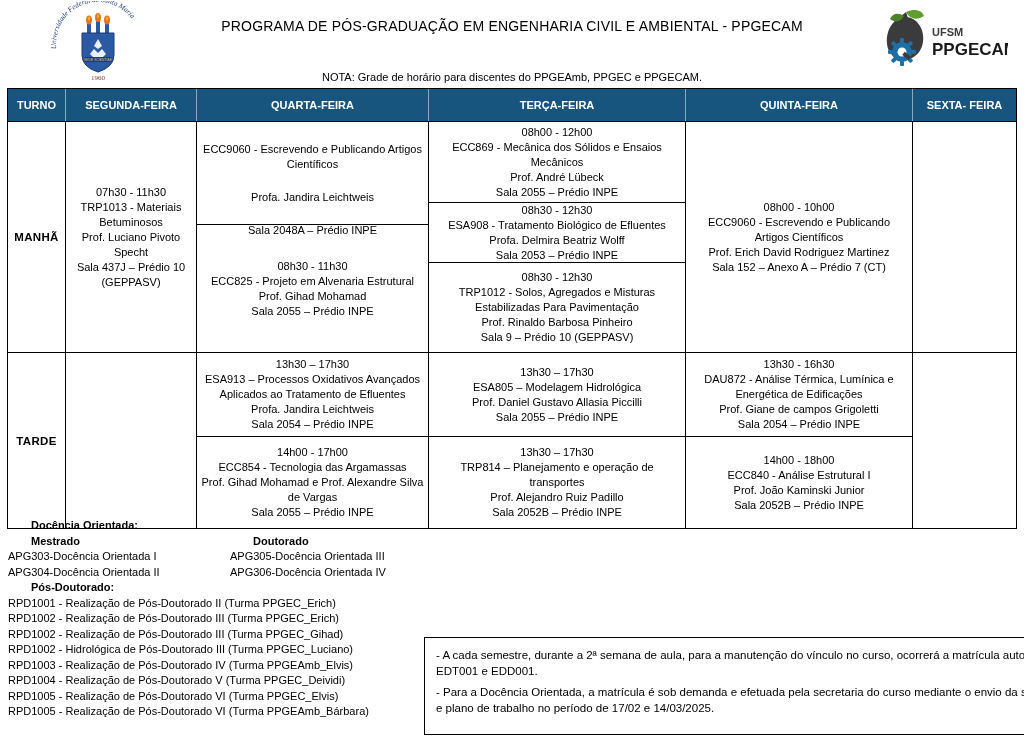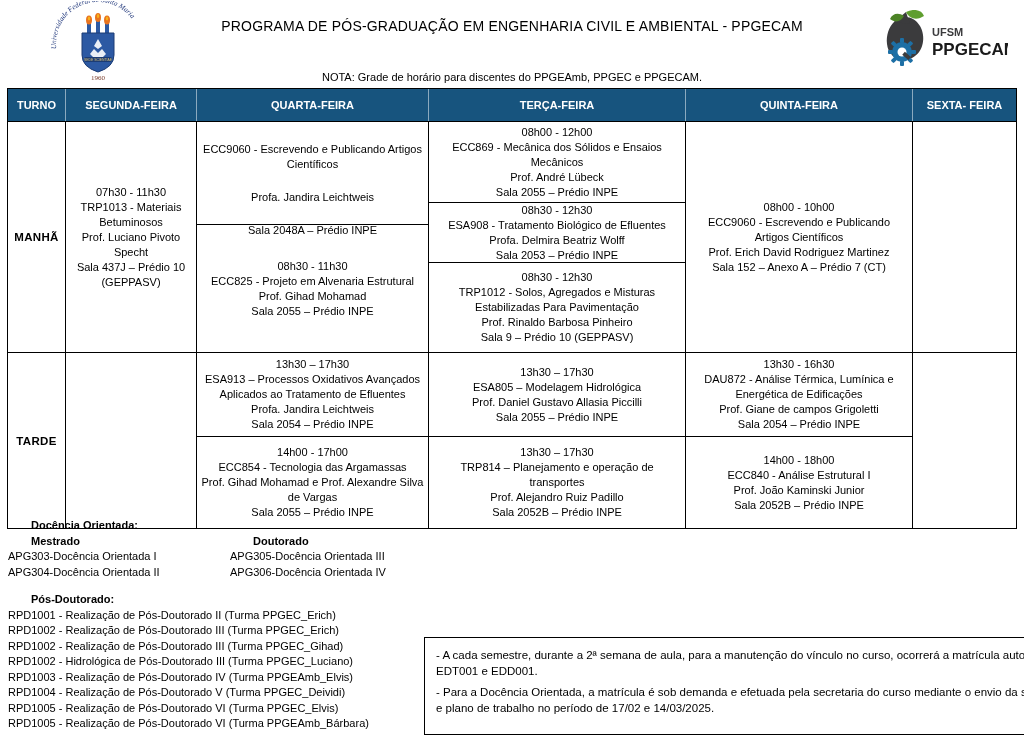--- a/index.html
+++ b/index.html
@@ -50,21 +50,21 @@
   .slot.divided { border-bottom: 1px solid #000; flex: 0 0 auto; }
   .h103 { height: 103px; gap: 18px; } .h81 { height: 81px; } .h60 { height: 60px; } .h84 { height: 84px; }
 
   .line { font-size: 11px; line-height: 15px; text-align: center; }
   .bold { font-weight: normal; }
 
   
   .footer { position: absolute; left: 8px; top: 518px; font-size: 11px; line-height: 15.5px; width: 410px; }
   .f-title { font-weight: bold; padding-left: 23px; }
   .docencia-grid { display: grid; grid-template-columns: 222px auto; }
-  .pos-block { margin-top: 12px; }
+  .pos-block { }
   .pos-block .f-title { margin-bottom: 0; }
 
   .note-box {
     position: absolute; left: 424px; top: 637px; width: 668px; min-height: 98px;
     border: 1px solid #000; padding: 9px 11px; font-size: 11.5px; line-height: 16px;
   }
   .note-box p + p { margin-top: 5px; }
 </style>
 </head>
 <body>

